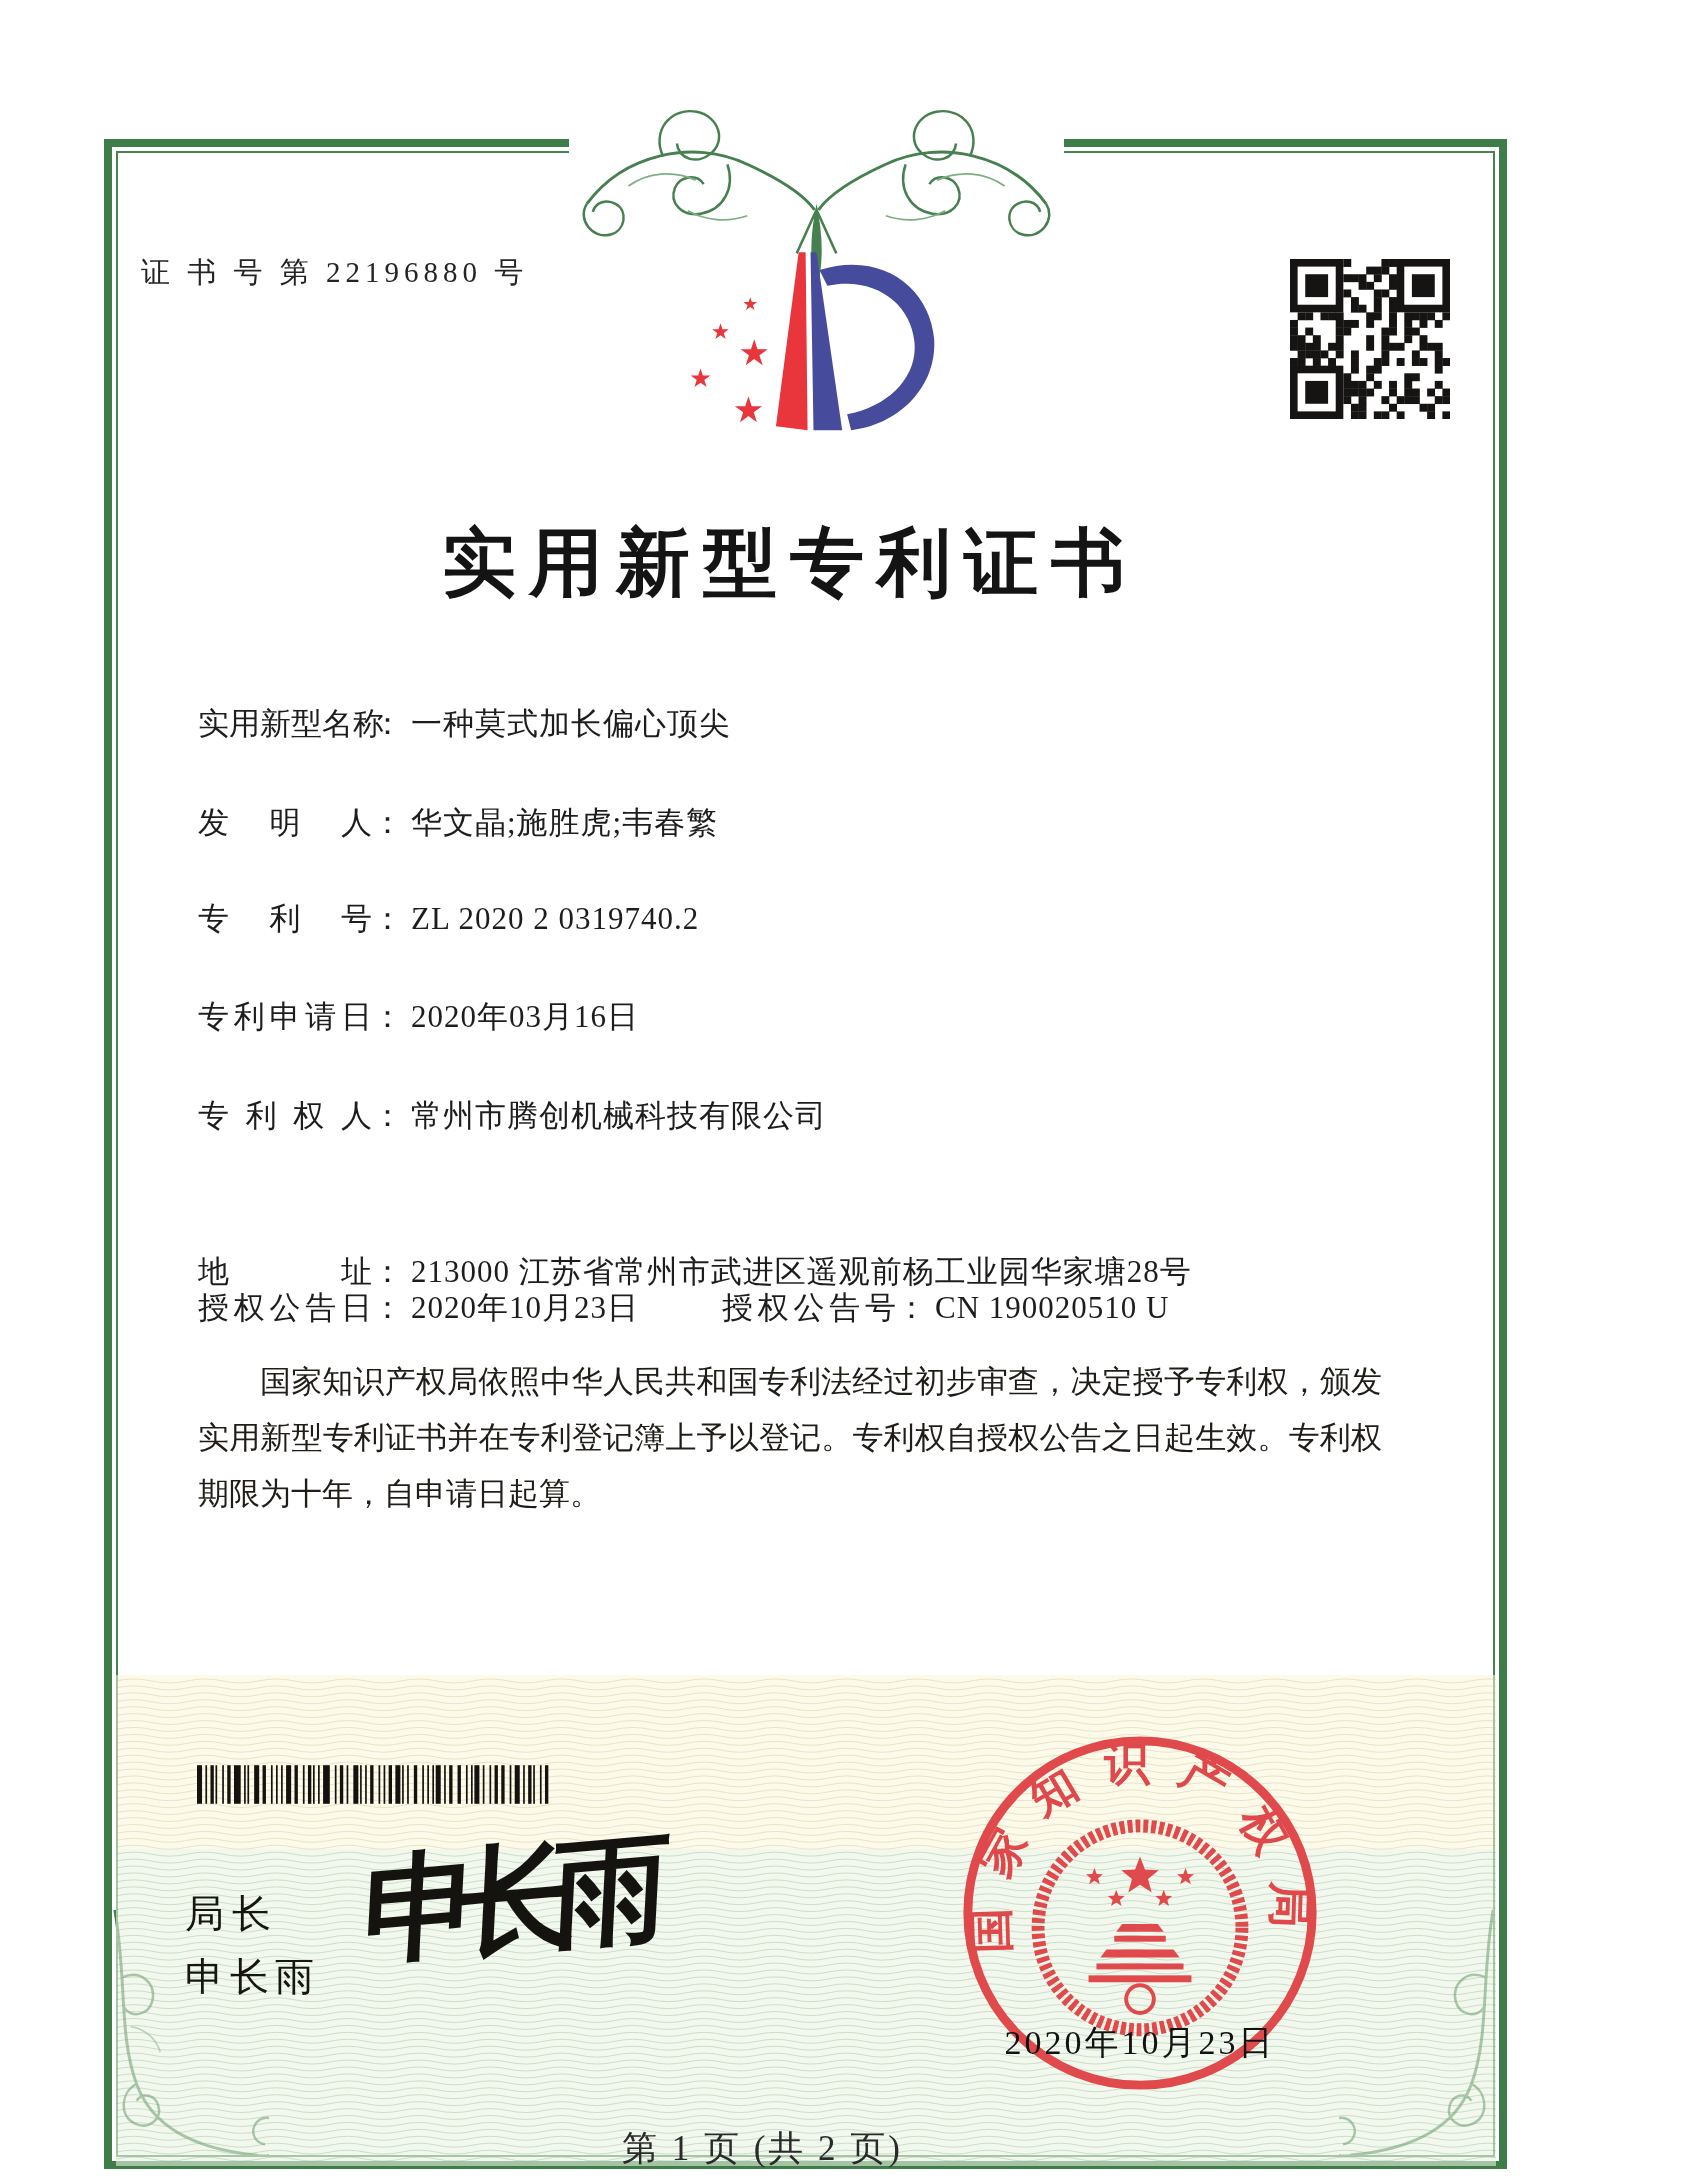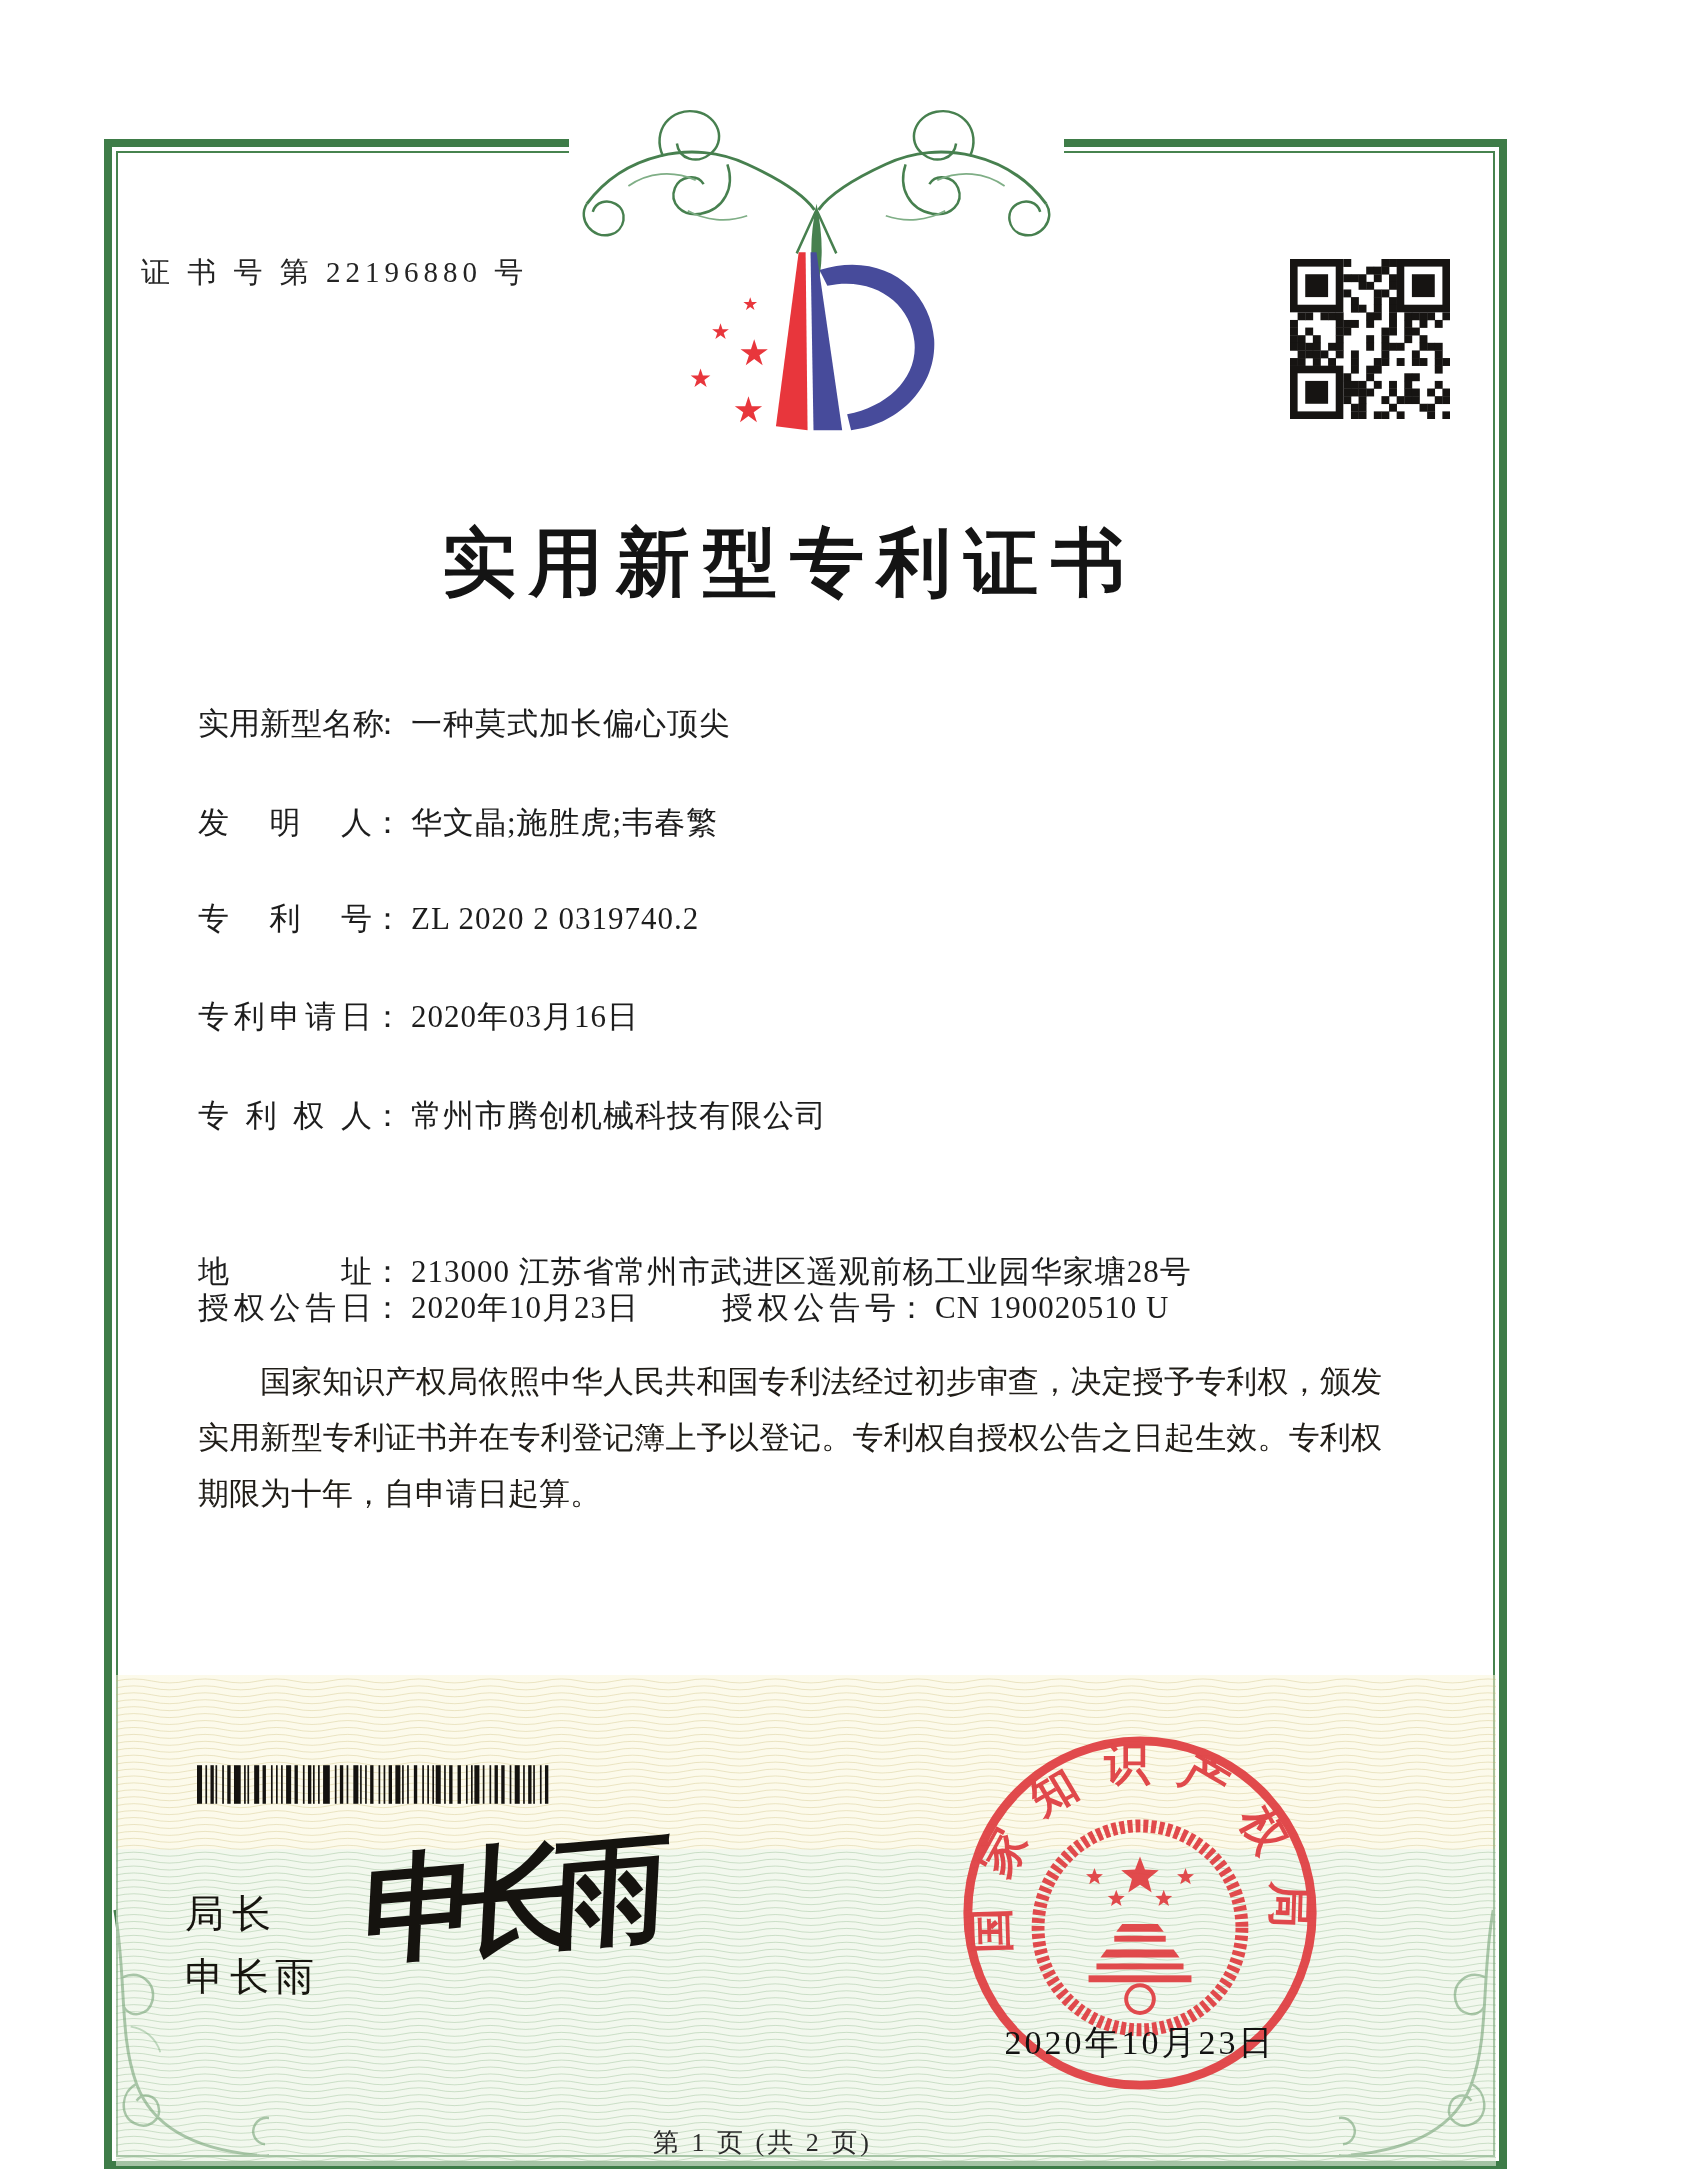--- a/index.html
+++ b/index.html
@@ -59,21 +59,21 @@
     letter-spacing:-22px;transform:rotate(-5deg) skewX(-8deg);transform-origin:left top;
     white-space:nowrap;z-index:5;
   }
   .seal{position:absolute;left:952px;top:1725px;width:376px;height:376px;opacity:.94;z-index:4;}
   .seal-date{
     position:absolute;left:947px;top:2020px;width:386px;text-align:center;
     font-size:34px;letter-spacing:3px;color:#121212;z-index:6;
   }
   .footer{
     position:absolute;left:198px;top:2125px;width:1129px;text-align:center;
-    font-size:26px;letter-spacing:3px;color:#2a2a2a;
+    font-size:35px;letter-spacing:3px;color:#2a2a2a;
   }
 </style>
 </head>
 <body>
 
 <div class="frame">
   <div class="frame-inner"></div>
 </div>
 
 <svg class="ornament-top" viewBox="0 0 500 210">

